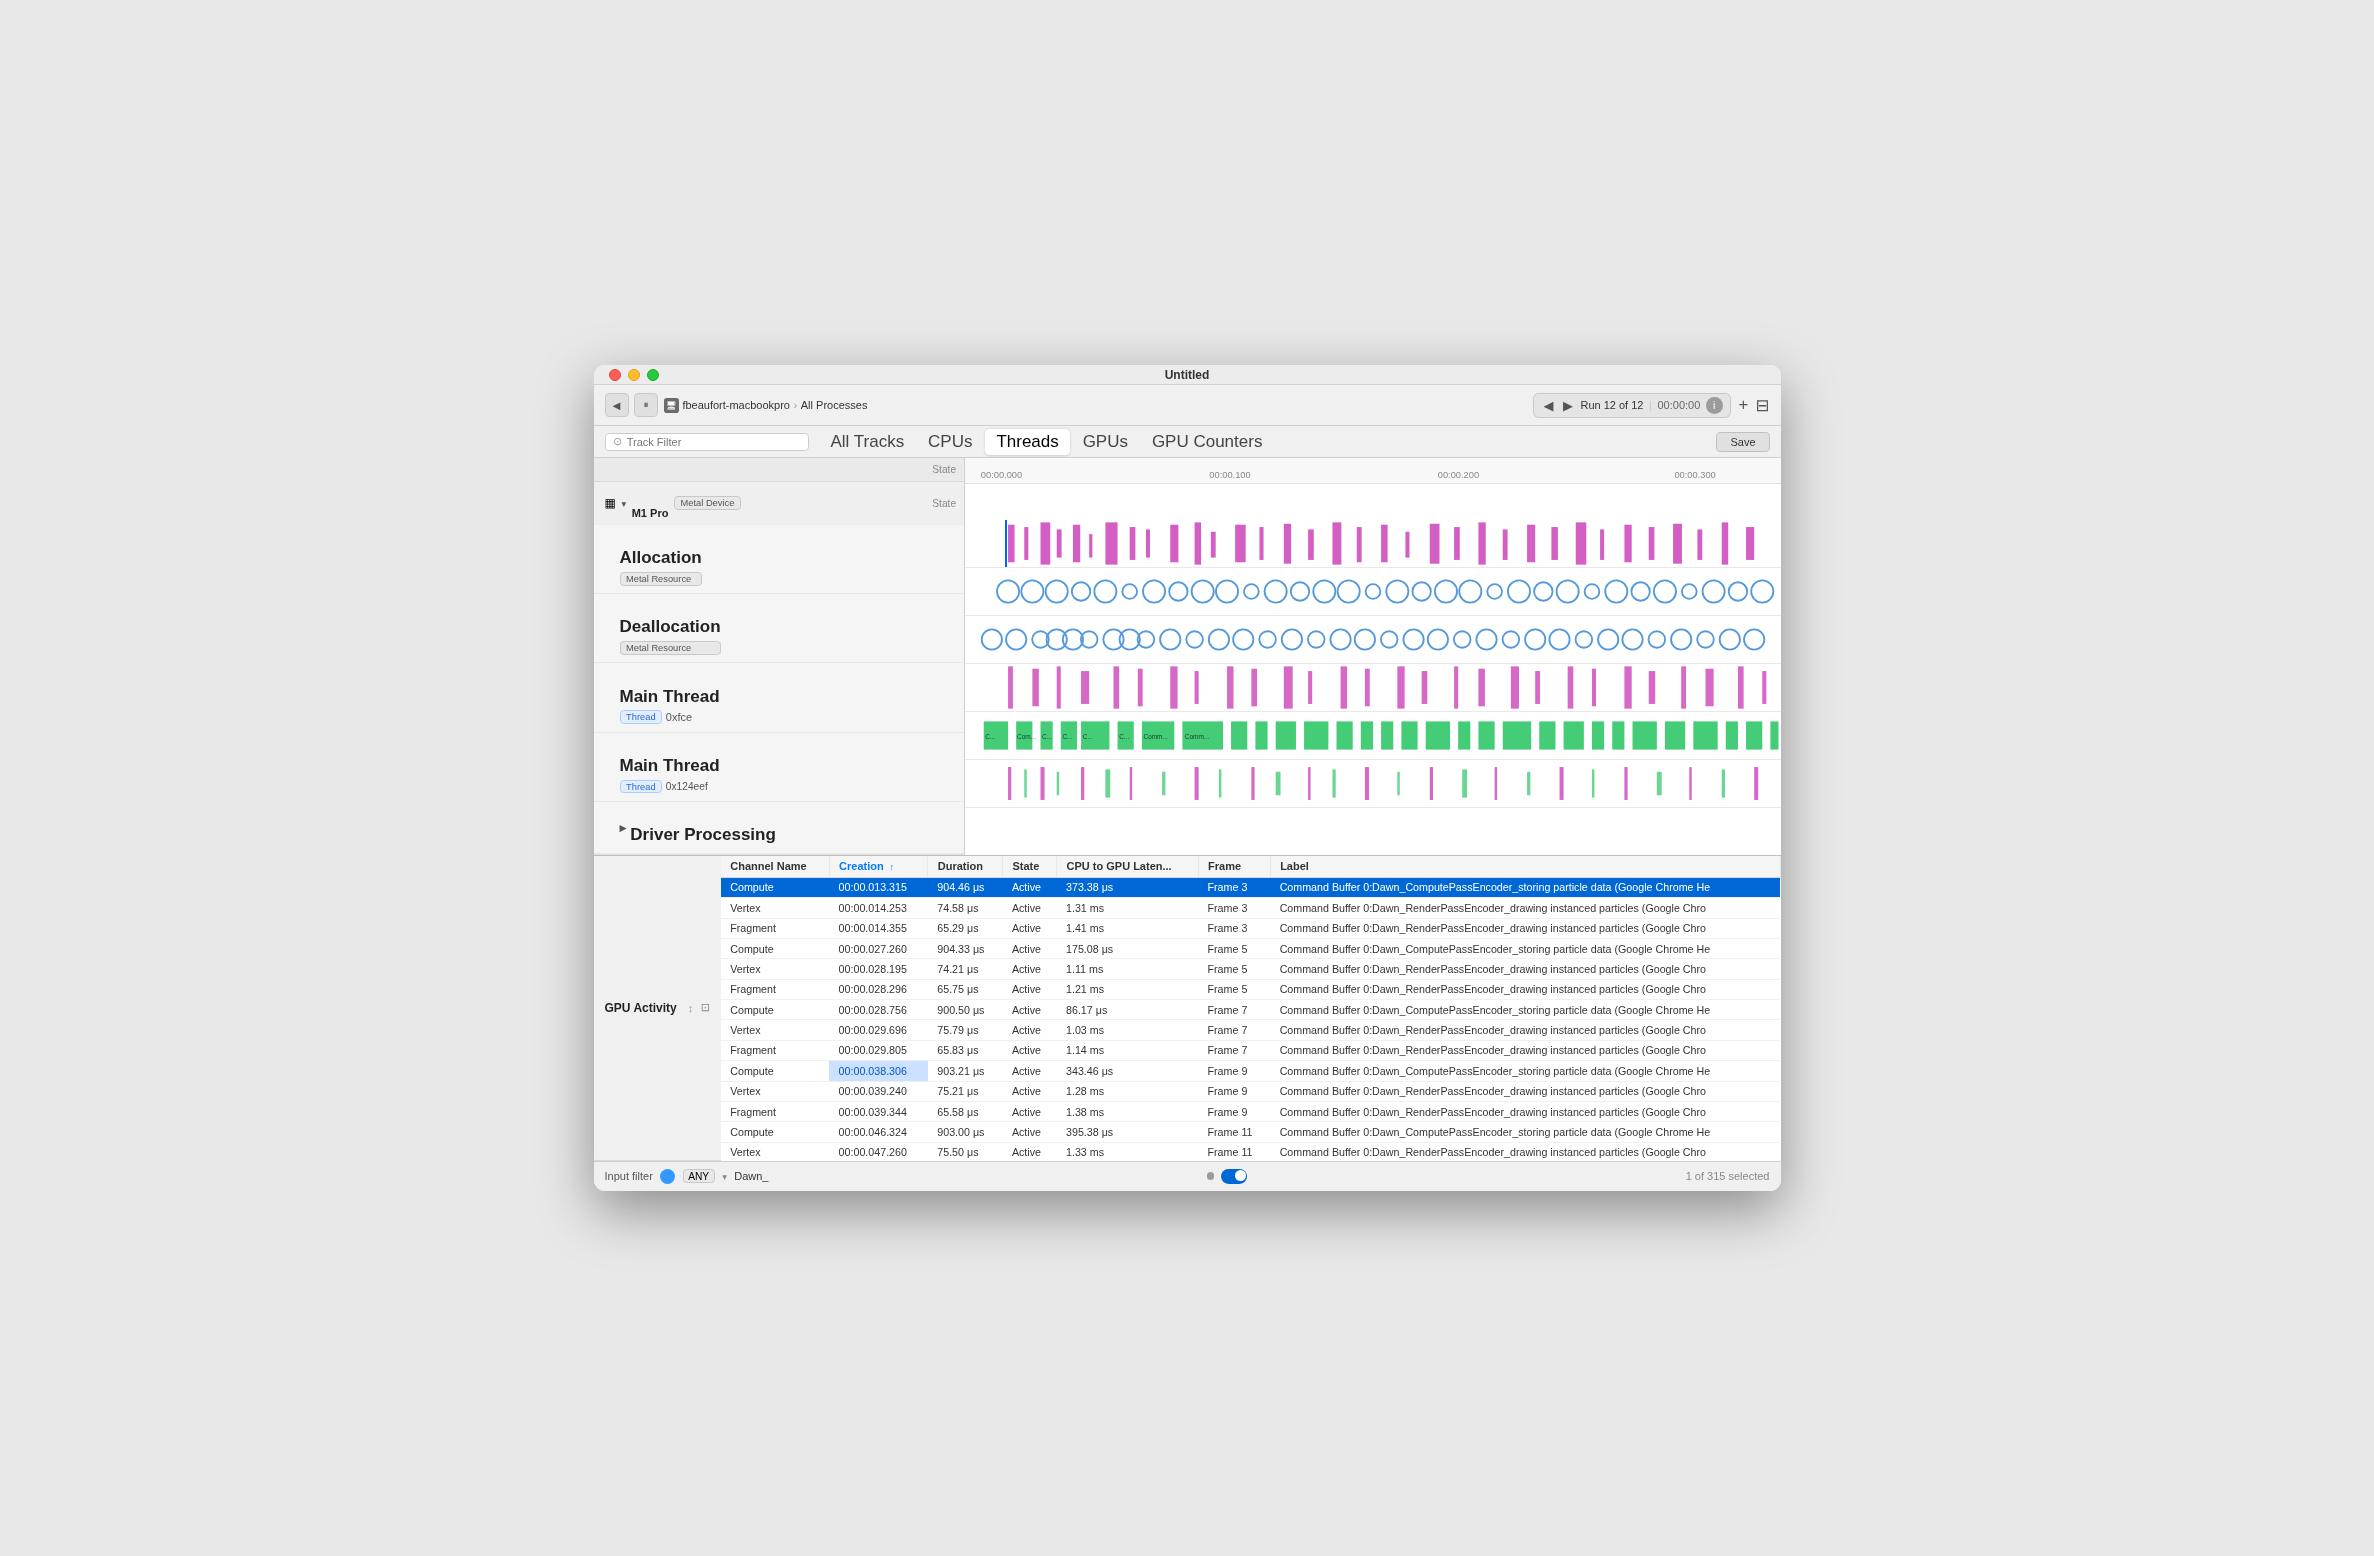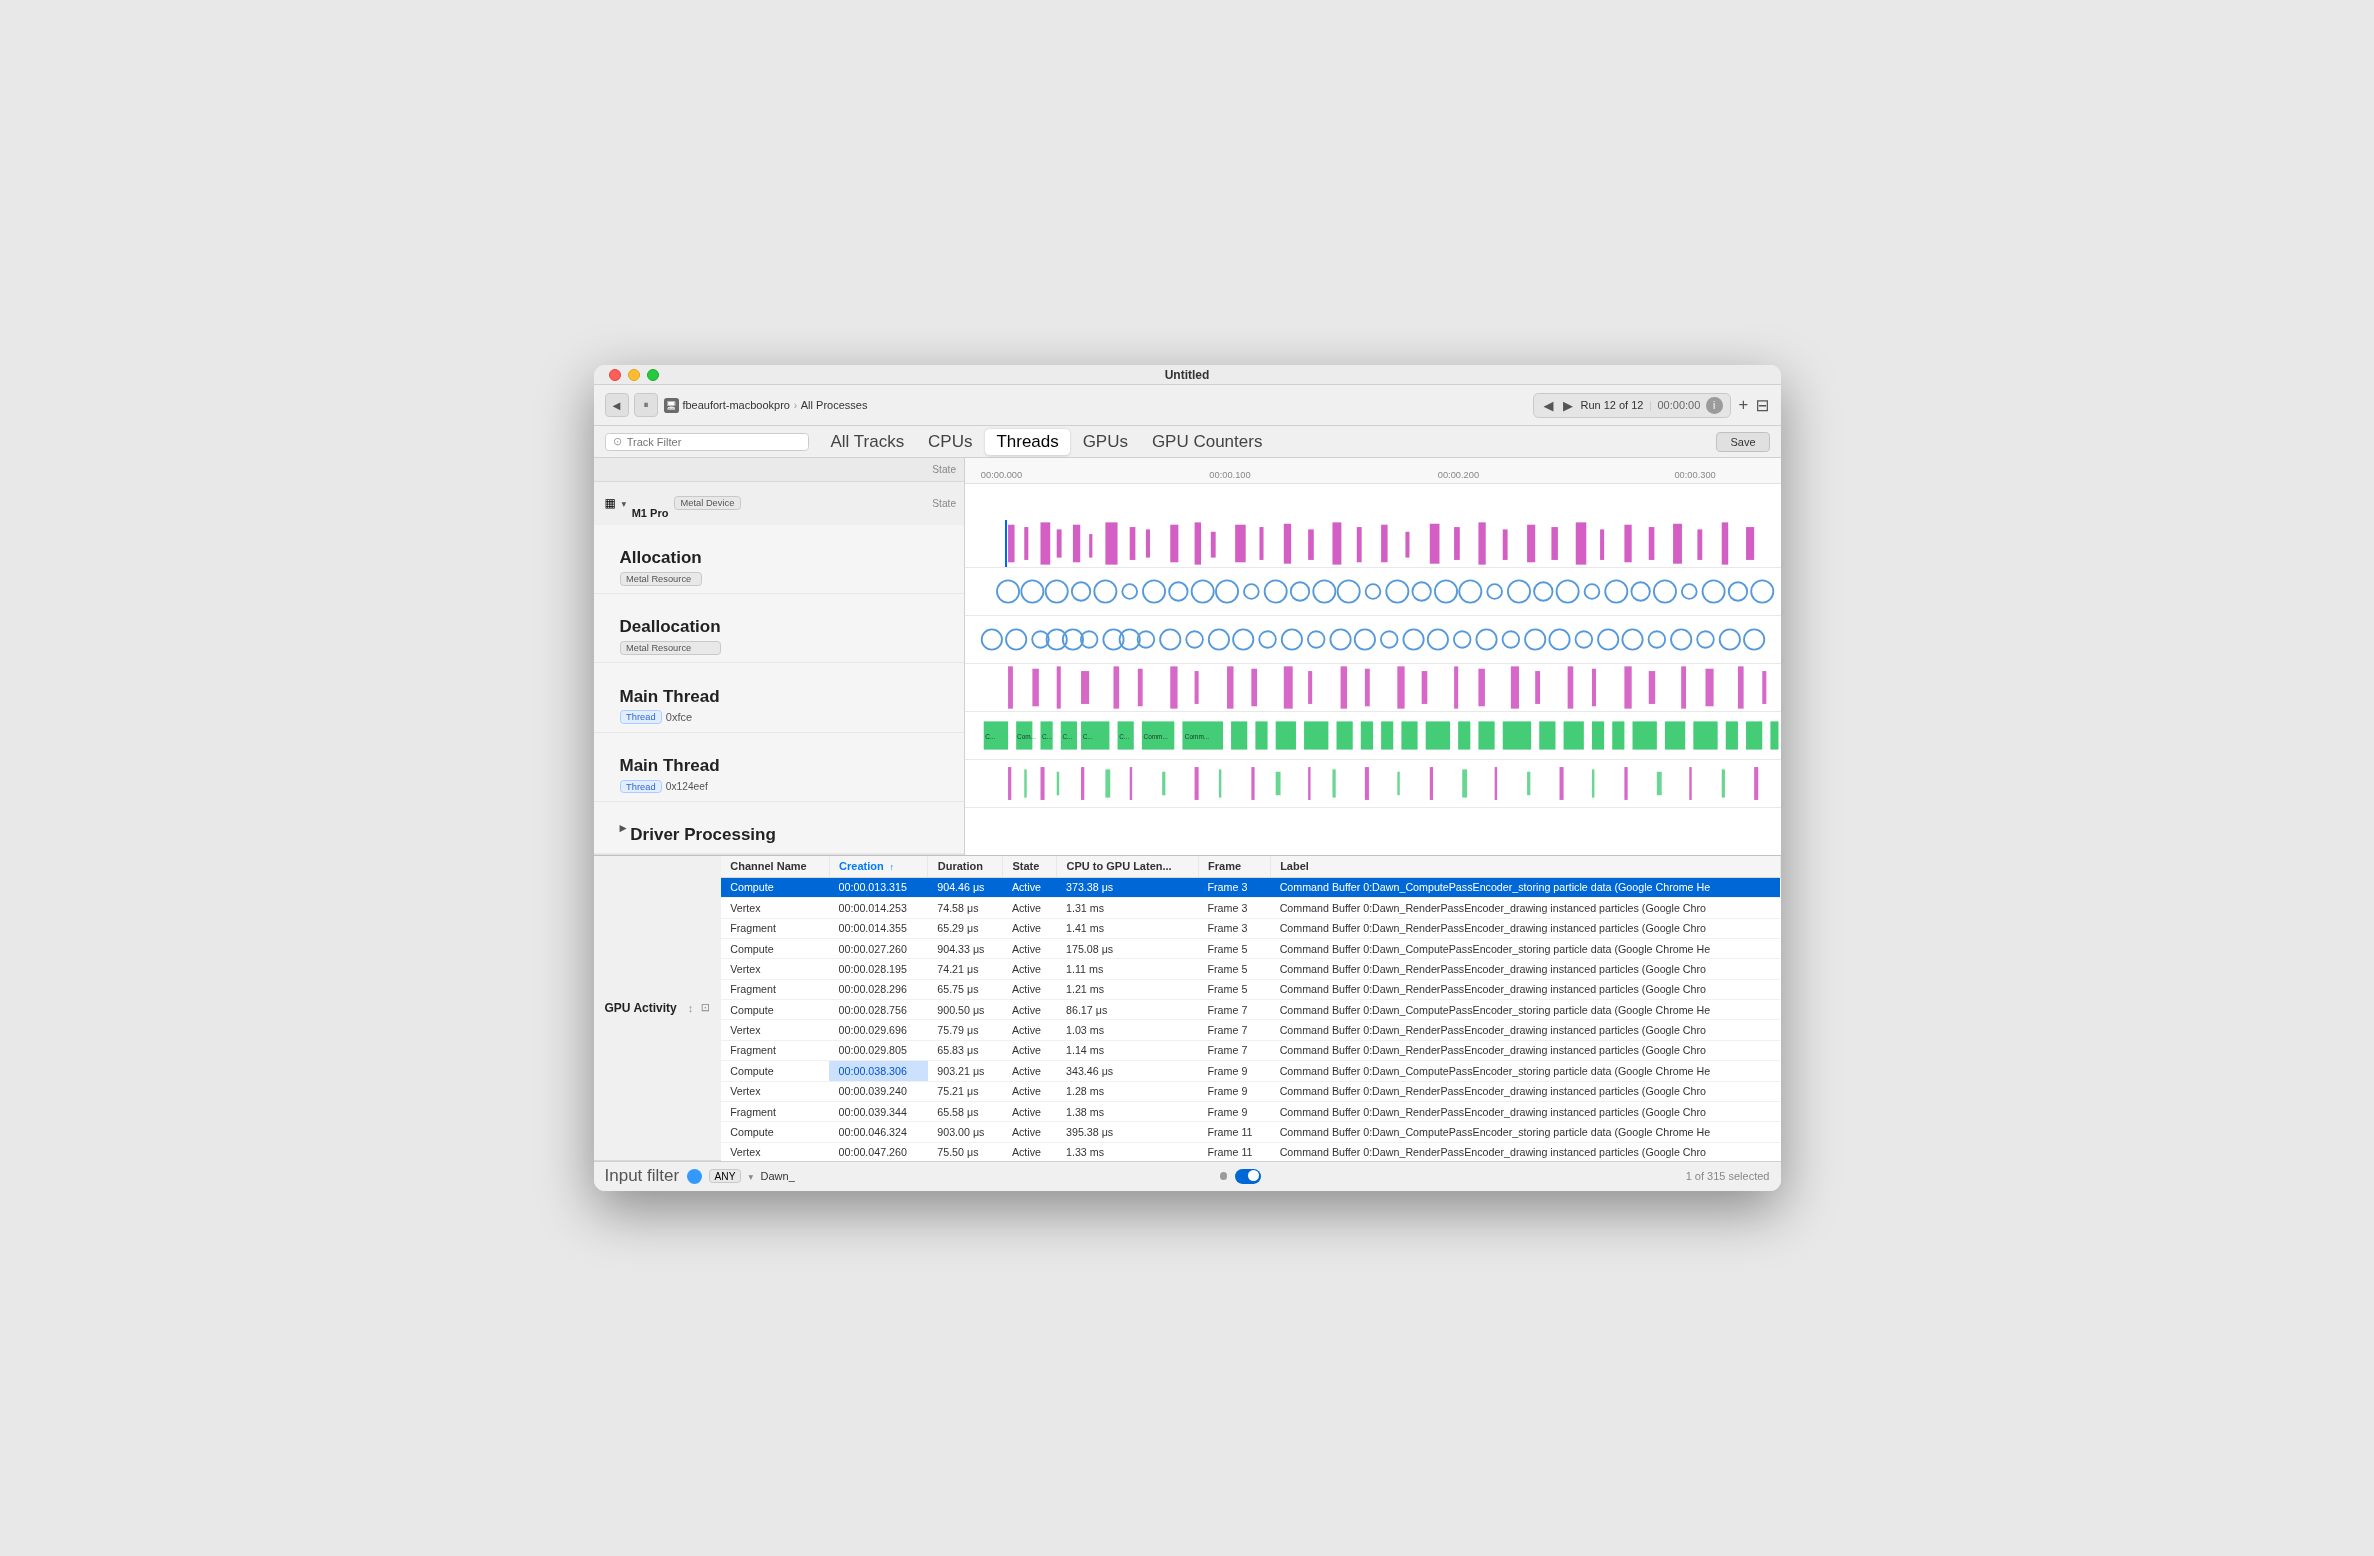--- a/index.html
+++ b/index.html
@@ -409,21 +409,21 @@
     .bottom-bar {
       background: #f0f0f0;
       border-top: 0.9px solid #d0d0d0;
       padding: 4.6px 11px;
       display: flex;
       align-items: center;
       gap: 7.4px;
       height: 30px;
     }
     .input-filter-label {
-      font-size: 17px;
+      font-size: 11px;
       color: #555;
       font-weight: 500;
     }
     .filter-bubble {
       display: flex;
       align-items: center;
       background: #3399ff;
       border-radius: 9.3px;
       width: 15px;
       height: 15px;

